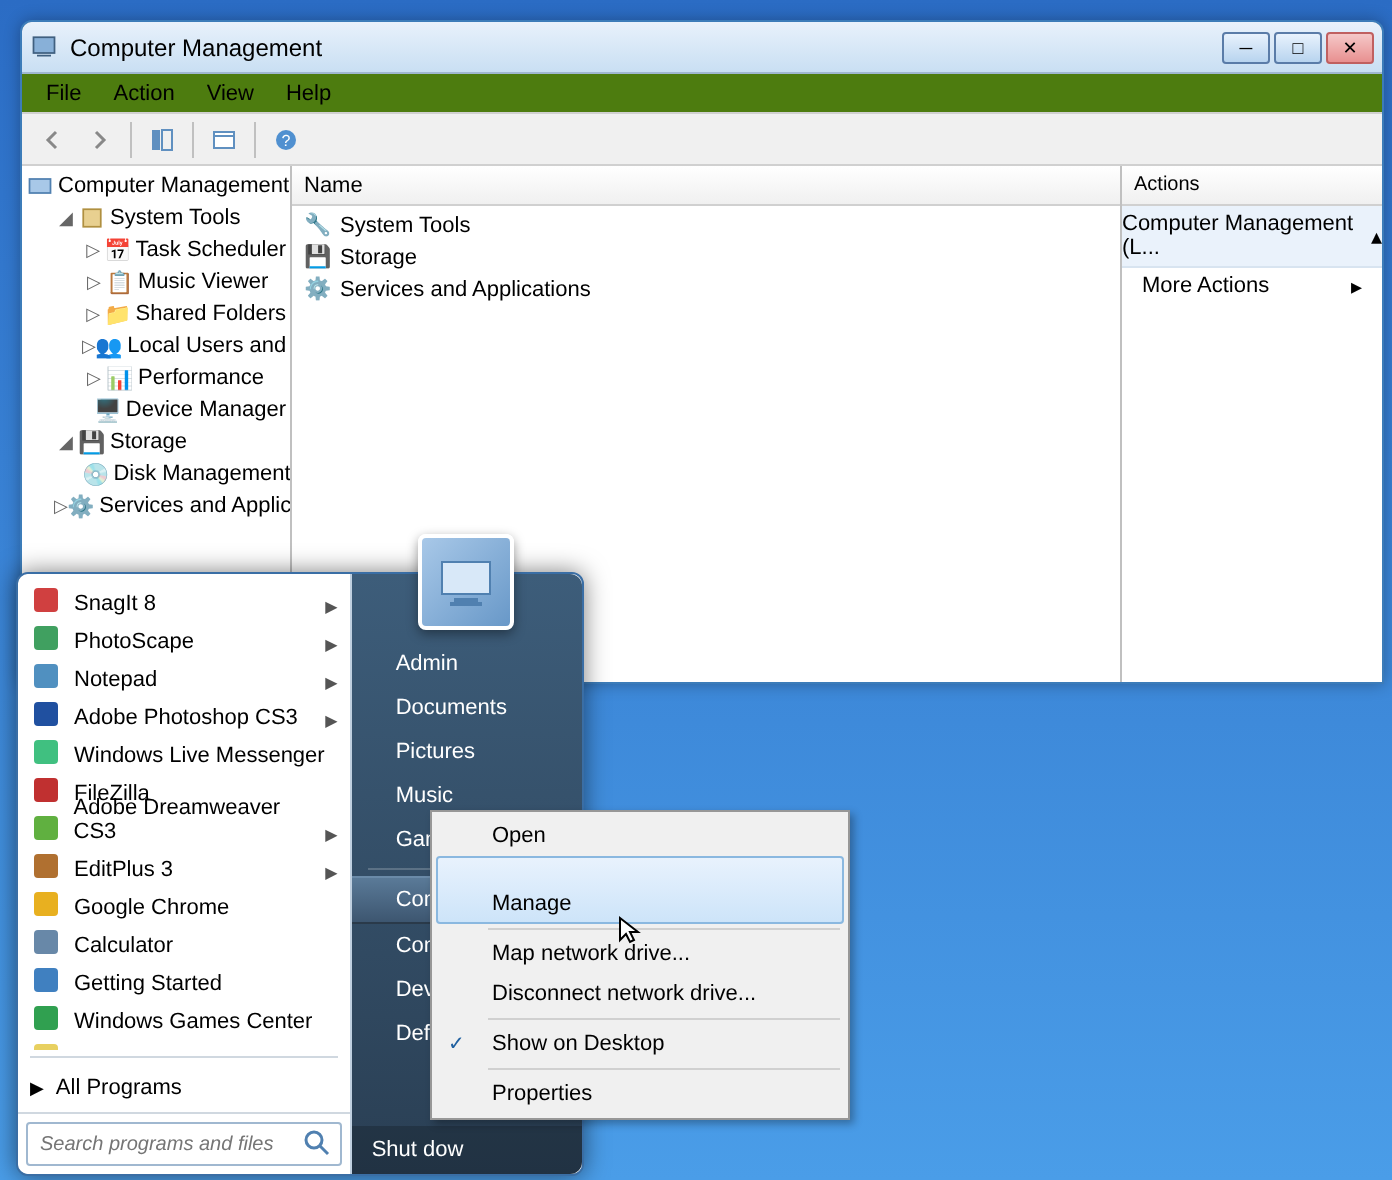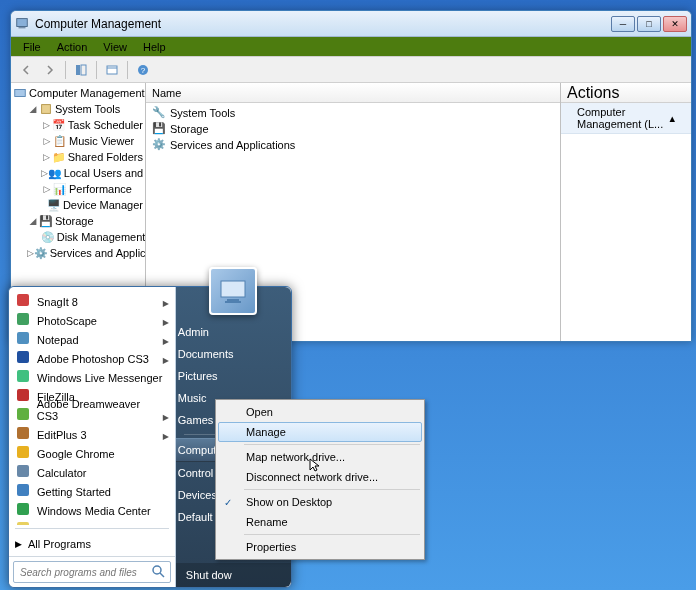--- a/index.html
+++ b/index.html
@@ -29,50 +29,50 @@
 .tree-indent-1 { padding-left: 14px; }
 .tree-indent-2 { padding-left: 28px; }
 
 .list-panel { flex: 1; border-right: 1px solid #c0c0c0; }
 .list-header { height: 20px; background: linear-gradient(to bottom, #fff, #f0f0f0); border-bottom: 1px solid #d0d0d0; display: flex; align-items: center; padding: 0 6px; font-size: 11px; }
 .list-body { padding: 2px; font-size: 11px; }
 .list-item { display: flex; align-items: center; padding: 1px 4px; cursor: pointer; }
 .list-item .ticon { width: 14px; height: 14px; margin-right: 4px; }
 
 .actions-panel { width: 130px; }
-.actions-header { height: 20px; background: linear-gradient(to bottom, #fff, #f0f0f0); border-bottom: 1px solid #d0d0d0; padding: 0 6px; font-size: 16px; display: flex; align-items: center; }
-.actions-row { padding: 3px 16px; font-size: 11px; background: #eaf2fb; border-bottom: 1px solid #d8e4f0; display: flex; justify-content: space-between; align-items: center; cursor: pointer; }
+.actions-header { height: 20px; background: linear-gradient(to bottom, #fff, #f0f0f0); border-bottom: 1px solid #d0d0d0; padding: 0 6px; font-size: 10px; display: flex; align-items: center; }
+.actions-row { padding: 3px 0; font-size: 11px; background: #eaf2fb; border-bottom: 1px solid #d8e4f0; display: flex; justify-content: space-between; align-items: center; cursor: pointer; }
 .actions-sub { padding: 3px 10px; font-size: 11px; display: flex; justify-content: space-between; cursor: pointer; }
 
 
 .start-menu { position: absolute; bottom: 2px; left: 8px; width: 284px; height: 302px; border: 1px solid #3a6ea5; border-radius: 6px; box-shadow: 0 0 12px rgba(0,0,0,0.5); display: flex; overflow: visible; background: #fff; }
 .sm-left { width: 168px; background: #fff; display: flex; flex-direction: column; border-right: 1px solid #c0d0e0; border-radius: 6px 0 0 6px; }
 .sm-programs { flex: 1; padding: 4px 0; font-size: 11px; overflow: hidden; }
 .sm-prog-item { display: flex; align-items: flex-end; padding: 2px 6px; cursor: pointer; height: 19px; }
 .sm-prog-item .picon { width: 16px; height: 16px; margin-right: 6px; display: inline-flex; align-items: center; justify-content: center; font-size: 12px; }
 .sm-prog-item .arrow { margin-left: auto; font-size: 8px; color: #555; }
 .sm-separator { height: 1px; background: #d0d8e0; margin: 3px 6px; }
 .sm-all-programs { padding: 6px; font-size: 11px; display: flex; align-items: center; cursor: pointer; }
 .sm-all-programs .arrow { margin-right: 6px; font-size: 9px; }
 .sm-search { padding: 4px; border-top: 1px solid #d0d8e0; }
 .sm-search-box { width: 100%; height: 22px; border: 1px solid #a0b8d0; border-radius: 2px; padding: 0 22px 0 6px; font-size: 10px; font-style: italic; color: #888; background: #fff; position: relative; }
 .sm-search-wrap { position: relative; }
 .sm-search-icon { position: absolute; right: 4px; top: 3px; width: 16px; height: 16px; }
 
 .sm-right { width: 116px; background: linear-gradient(to bottom, #3d5d7a 0%, #2a3f54 100%); color: #fff; font-size: 11px; display: flex; flex-direction: column; border-radius: 0 6px 6px 0; }
 .sm-user-icon { width: 48px; height: 48px; margin: -20px auto 6px; background: linear-gradient(135deg, #a8c8e8, #6898c8); border: 2px solid #fff; border-radius: 4px; box-shadow: 0 2px 6px rgba(0,0,0,0.4); display: flex; align-items: center; justify-content: center; }
-.sm-right-item { padding: 5px 2px; cursor: pointer; }
+.sm-right-item { padding: 5px 22px; cursor: pointer; }
 .sm-right-item.selected { background: linear-gradient(to bottom, #5a7a98, #3d5670); border-top: 1px solid #6a8aa8; border-bottom: 1px solid #2a3a4a; }
 .sm-right-sep { height: 1px; background: rgba(255,255,255,0.2); margin: 3px 8px; }
 .sm-shutdown { margin-top: auto; padding: 6px 10px; background: rgba(0,0,0,0.2); font-size: 11px; cursor: pointer; border-radius: 0 0 6px 0; }
 
 
 .context-menu { position: absolute; bottom: 30px; left: 215px; width: 210px; background: #f0f0f0; border: 1px solid #979797; box-shadow: 2px 2px 4px rgba(0,0,0,0.3); font-size: 11px; padding: 2px; }
 .ctx-item { padding: 4px 8px 4px 28px; cursor: pointer; display: flex; align-items: center; position: relative; }
-.ctx-item.hovered { background: linear-gradient(to bottom, #e8f2fd, #cde4f9); border: 1px solid #8ab8e0; padding: 3px 7px 3px 27px; border-radius: 2px; }
+.ctx-item.hovered { background: linear-gradient(to bottom, #e8f2fd, #cde4f9); border: 1px solid #8ab8e0; padding: 17px 7px 3px 27px; border-radius: 2px; }
 .ctx-sep { height: 1px; background: #d0d0d0; margin: 2px 2px 2px 26px; }
 .ctx-check { position: absolute; left: 6px; font-size: 10px; color: #2060a0; }
 .ctx-cursor { position: absolute; left: 308px; bottom: 114px; font-size: 14px; color: #000; pointer-events: none; z-index: 100; }
 
 
 .ic-svg { width: 14px; height: 14px; }
 </style>
 </head>
 <body>
 
@@ -212,20 +212,24 @@
             <span>Services and Applications</span>
           </div>
       </div>
     </div>
     <div class="actions-panel">
       <div class="actions-header">Actions</div>
       <div class="actions-row">
           <span>Computer Management (L...</span>
           <span>▴</span>
         </div>
+      <div class="actions-sub">
+          <span>More Actions</span>
+          <span>▸</span>
+        </div>
     </div>
   </div>
 </div>
 
 <div class="start-menu">
   <div class="sm-left">
     <div class="sm-programs" id="sm-programs">
         <div class="sm-prog-item">
           <span class="picon">
             <svg width="14" height="14" viewBox="0 0 14 14">
@@ -319,21 +323,21 @@
             </svg>
           </span>
           <span>Getting Started</span>
         </div>
         <div class="sm-prog-item">
           <span class="picon">
             <svg width="14" height="14" viewBox="0 0 14 14">
               <rect x="1" y="1" width="12" height="12" rx="2" fill="#30a050"></rect>
             </svg>
           </span>
-          <span>Windows Media Center</span>
+          <span>Windows Games Center</span>
         </div>
         <div class="sm-prog-item">
           <span class="picon">
             <svg width="14" height="14" viewBox="0 0 14 14">
               <rect x="1" y="1" width="12" height="12" rx="2" fill="#e8d060"></rect>
             </svg>
           </span>
           <span>Sticky Notes</span>
         </div>
       </div>
@@ -386,23 +390,20 @@
       <span>Map network drive...</span>
     </div>
     <div class="ctx-item">
       <span>Disconnect network drive...</span>
     </div>
     <div class="ctx-sep"></div>
     <div class="ctx-item">
       <span class="ctx-check">✓</span>
       <span>Show on Desktop</span>
     </div>
-    <div class="ctx-item">
-      <span>Rename</span>
-    </div>
     <div class="ctx-sep"></div>
     <div class="ctx-item">
       <span>Properties</span>
     </div>
   </div>
 
 <div class="ctx-cursor">
   <svg width="16" height="16" viewBox="0 0 16 16">
       <path d="M2 2 L2 13 L5 10 L7 14 L9 13 L7 9 L11 9 Z" fill="#fff" stroke="#000"></path>
     </svg>

